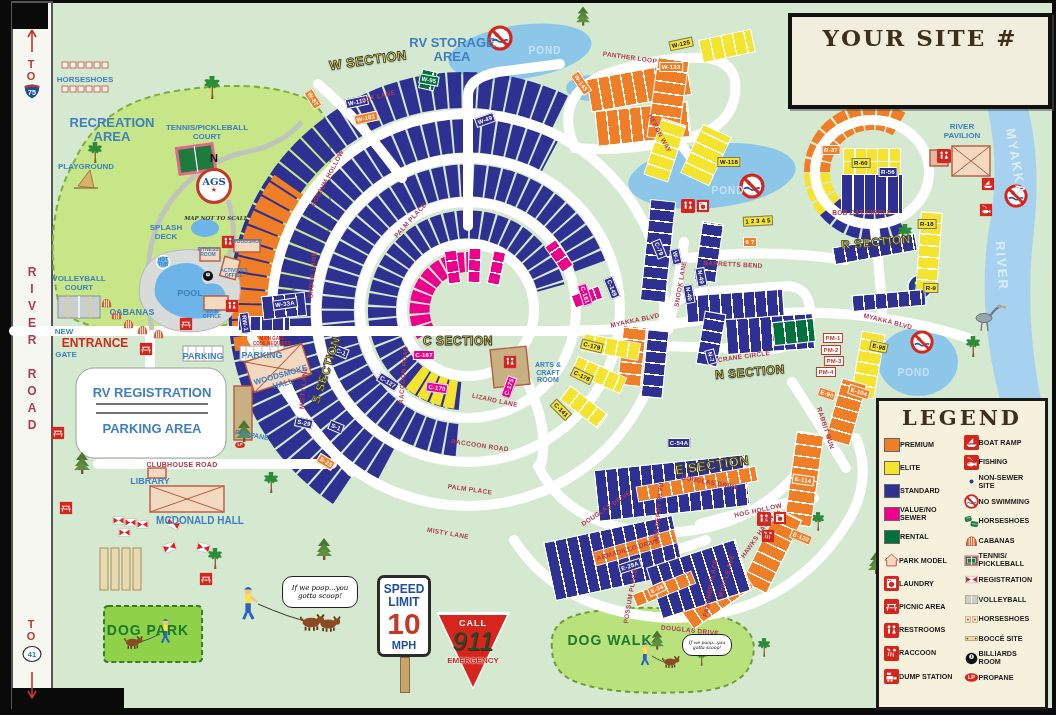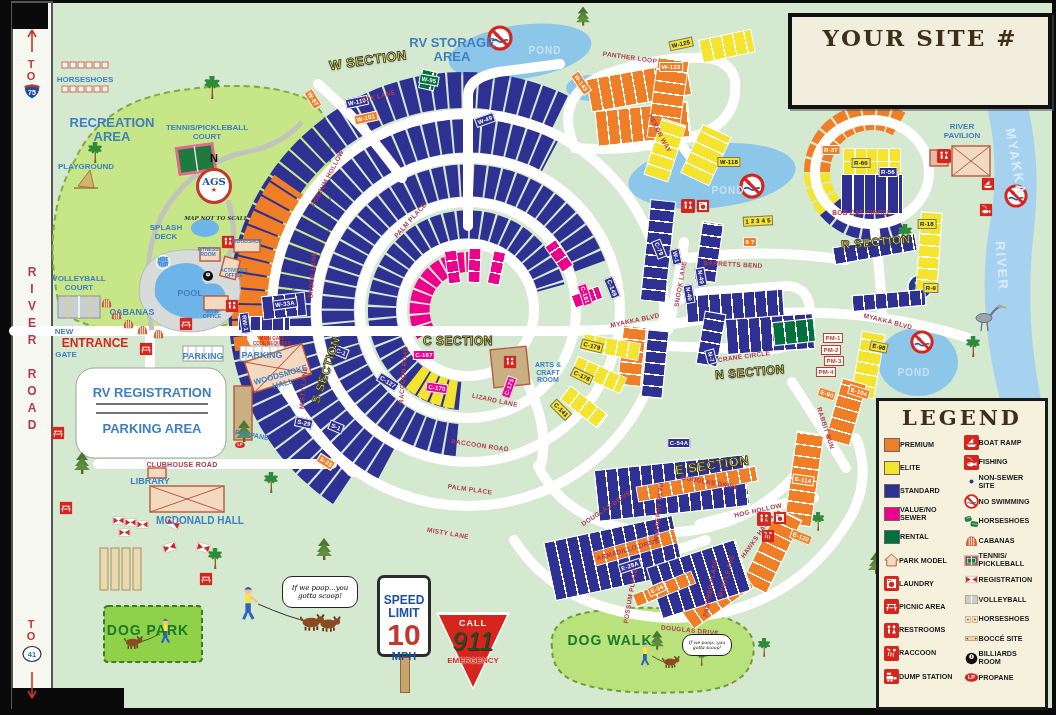--- a/index.html
+++ b/index.html
@@ -642,21 +642,21 @@
     </div>
 <div class="lb" style="left:216px;top:218px;font-family:'DejaVu Serif',serif;font-style:italic;font-size:5.5px;font-weight:bold;color:#333">MAP NOT TO SCALE</div>
 
 
 <div class="bubble" style="left:282px;top:576px;width:74px;height:30px;font-size:7px">If we poop...you
 gotta scoop!</div>
 <div class="bubble" style="left:682px;top:634px;width:48px;height:20px;font-size:4.5px">If we poop...you
 gotta scoop!</div>
 
 <div id="speed-sign">
-<div class="sl" style="margin-top:16px">SPEED</div>
+<div class="sl" style="margin-top:5px">SPEED</div>
 <div class="sl">LIMIT</div>
 <div class="sv">10</div>
 <div class="su">MPH</div>
 </div>
 <div id="speed-post"></div>
 
 <div id="sign911">
 <div class="tri"></div>
       <div class="tri2"></div>
 <div class="call">CALL</div>

